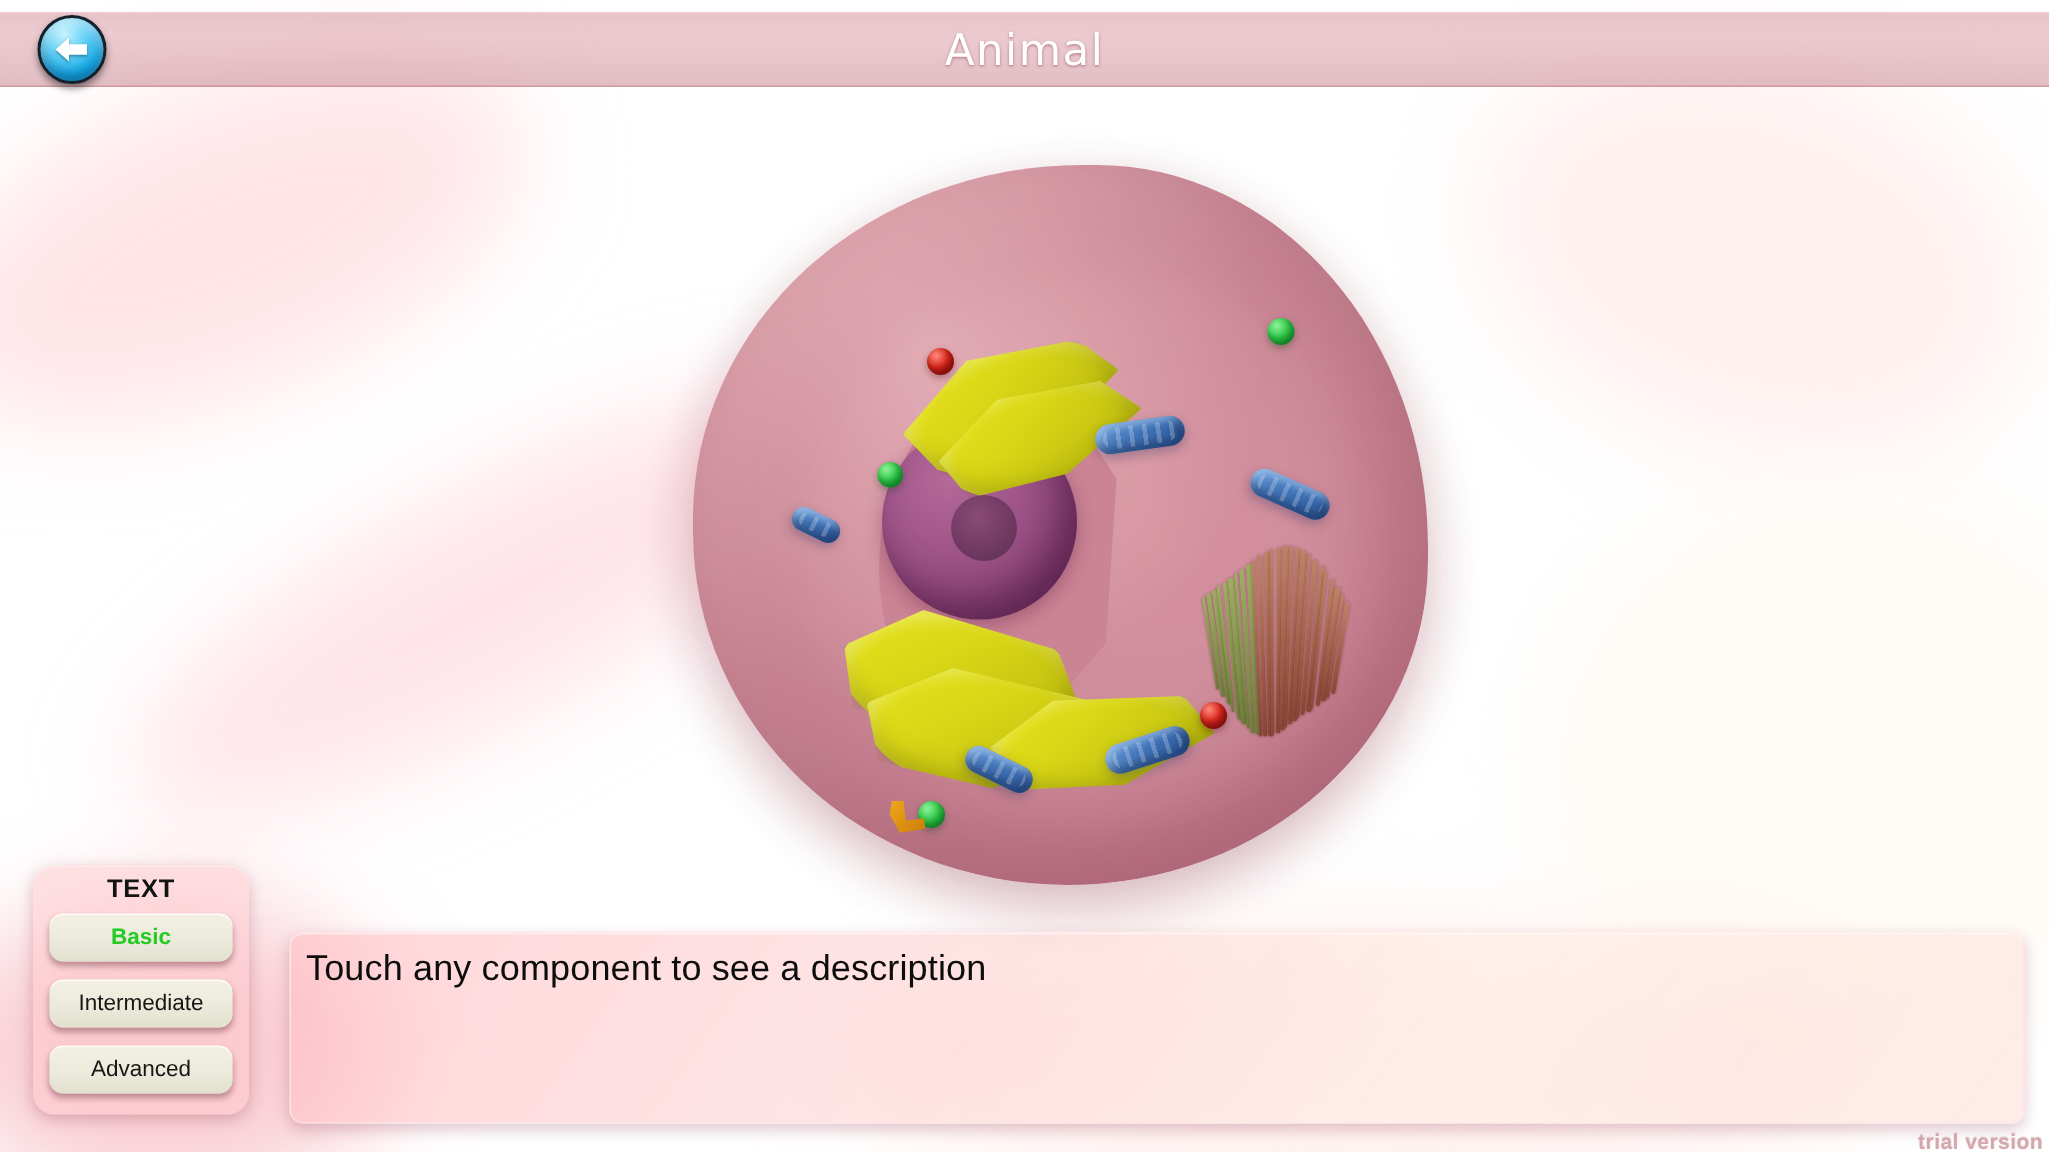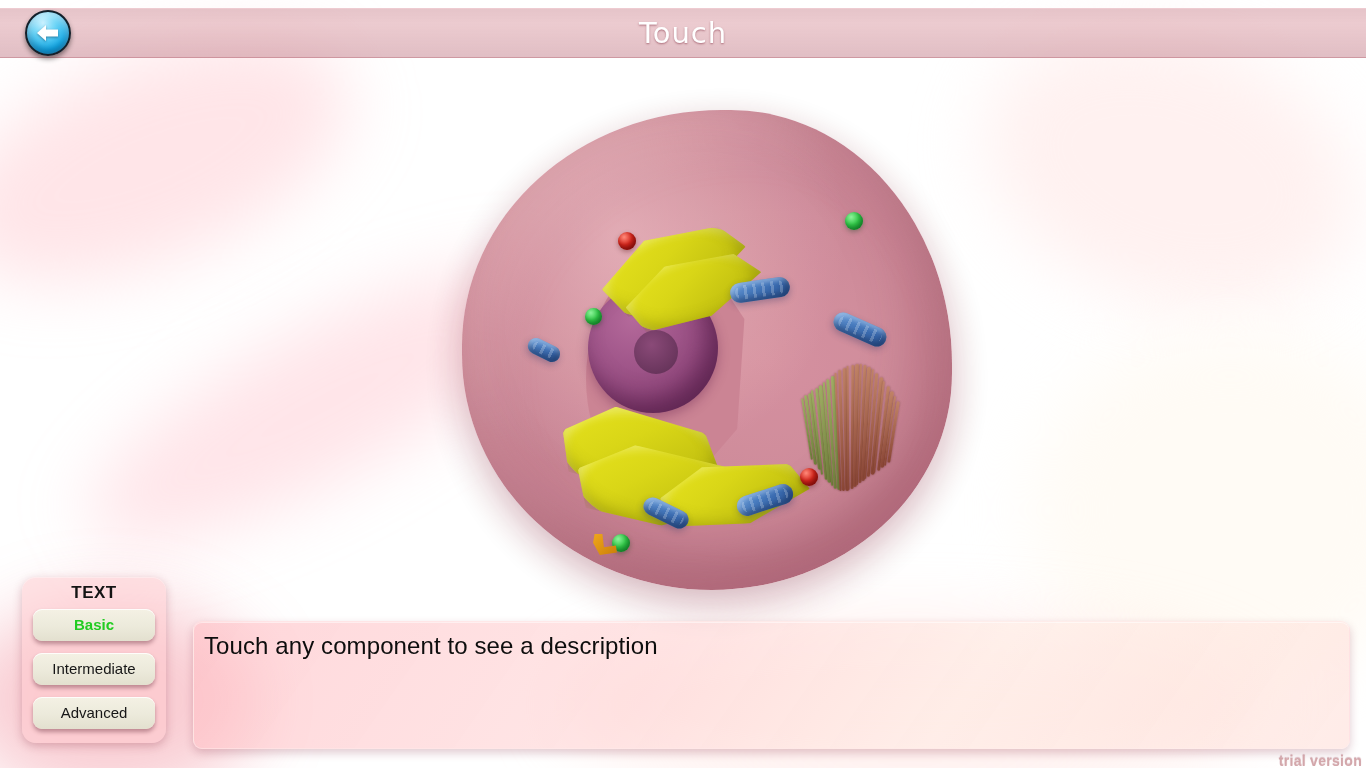--- a/index.html
+++ b/index.html
@@ -245,21 +245,21 @@
 
     <div class="organelle vesicle-green" style="left:845px; top:154px; width:18px; height:18px;"></div>
     <div class="organelle vesicle-green" style="left:585px; top:250px; width:17px; height:17px;"></div>
     <div class="organelle vesicle-green" style="left:612px; top:476px; width:18px; height:18px;"></div>
     <div class="organelle vesicle-red" style="left:618px; top:174px; width:18px; height:18px;"></div>
     <div class="organelle vesicle-red" style="left:800px; top:410px; width:18px; height:18px;"></div>
     <div class="organelle" id="centriole"></div>
   </div>
 
   <div id="titlebar">
-    <div id="title">Touch</div>
+    <div id="title">Animal</div>
   </div>
   <div id="backbtn">
     <span>
       <svg width="26" height="22" viewBox="0 0 26 22">
         <path d="M11 3 L11 7.5 L23 7.5 L23 14.5 L11 14.5 L11 19 L2 11 Z" fill="#ffffff"></path>
       </svg>
     </span>
   </div>
 
   <div id="desc-box">

